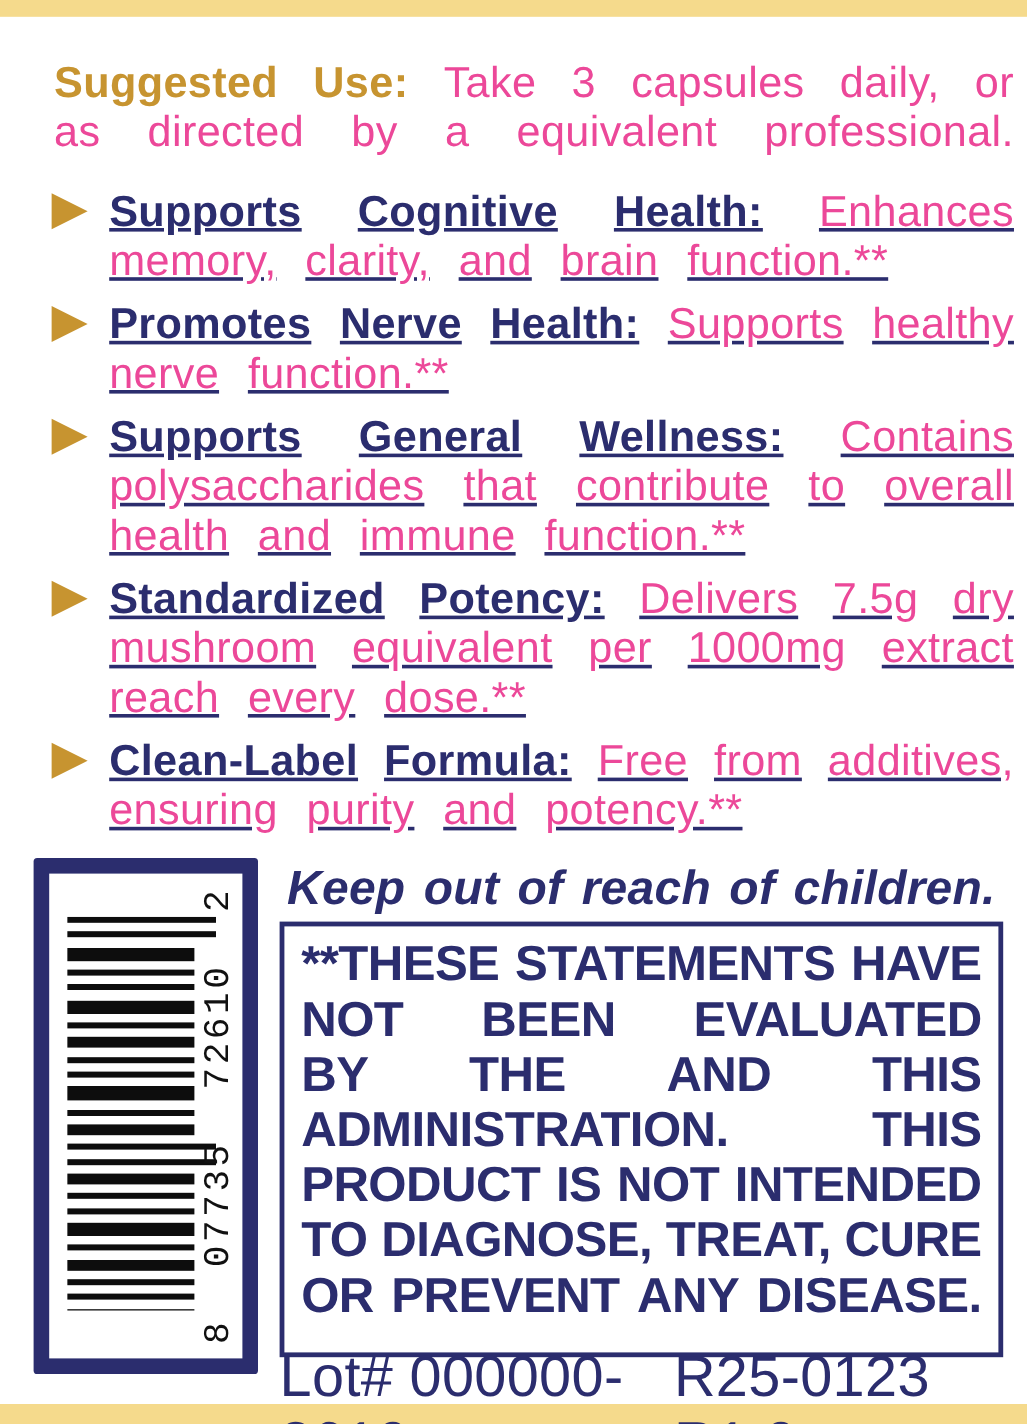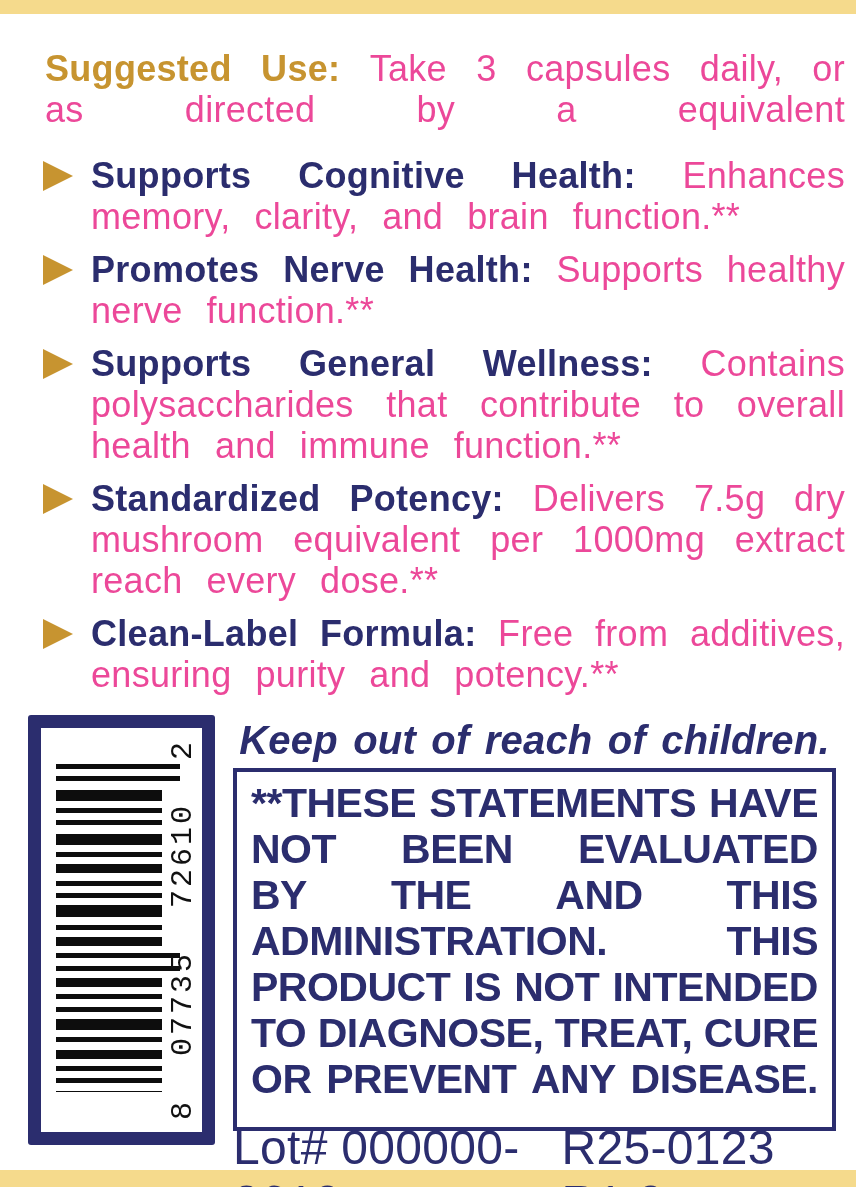--- a/index.html
+++ b/index.html
@@ -12,21 +12,21 @@
   
   .content{position:absolute;top:14px;left:0;width:856px;padding:34px 26px 0 30px;box-sizing:border-box;margin-left:15px;}
   .para{position:relative;margin:0 0 12px 0;}
   .para.first{margin-bottom:25px;}
   .line{display:flex;gap:24px;line-height:41px;font-size:36px;letter-spacing:.3px;white-space:nowrap;}
   .line.just{justify-content:space-between;gap:0;}
   .line span{display:inline-block;}
   .g{color:#c79430;font-weight:bold;}
   .b{color:#2b2d6e;font-weight:bold;}
   .r{color:#ec4899;font-weight:normal;}
-  .bullet .lines{margin-left:46px;}
+  .bullet .lines{margin-left:46px;text-decoration:underline;}
   .arrow{position:absolute;left:-2px;top:6px;width:0;height:0;
          border-left:30px solid #c79430;border-top:15px solid transparent;border-bottom:15px solid transparent;}
 
   
   .barcode{position:absolute;left:28px;top:715px;width:187px;height:430px;background:#2b2d6e;border-radius:3px;}
   .barcode .inner{position:absolute;left:13px;top:13px;right:13px;bottom:13px;background:#ffffff;}
   .bars{position:absolute;left:15px;top:36px;right:0;bottom:40px;overflow:hidden;}
   .bar{background:#0d0d0d;width:106px;}
   .bar.long{width:124px;}
   .digits{position:absolute;top:10px;bottom:12px;right:2px;writing-mode:vertical-rl;transform:rotate(180deg);
@@ -59,20 +59,21 @@
             <span class="r">capsules</span>
             <span class="r">daily,</span>
             <span class="r">or</span>
           </div>
           <div class="line just">
             <span class="r">as</span>
             <span class="r">directed</span>
             <span class="r">by</span>
             <span class="r">a</span>
             <span class="r">equivalent</span>
+            <span class="r">professional.</span>
           </div>
         </div>
       </div>
       <div class="para bullet">
         <span class="arrow"></span>
         <div class="lines">
           <div class="line just">
             <span class="b">Supports</span>
             <span class="b">Cognitive</span>
             <span class="b">Health:</span>

